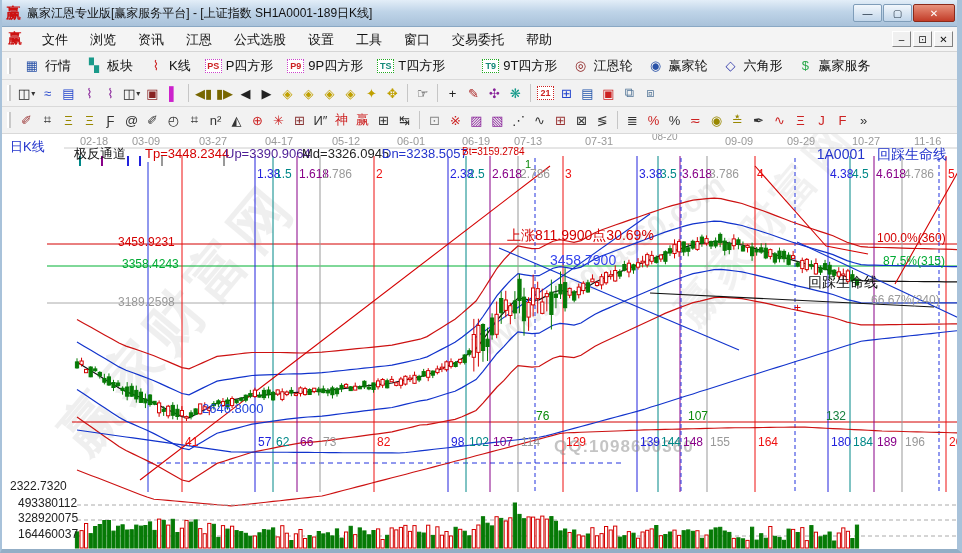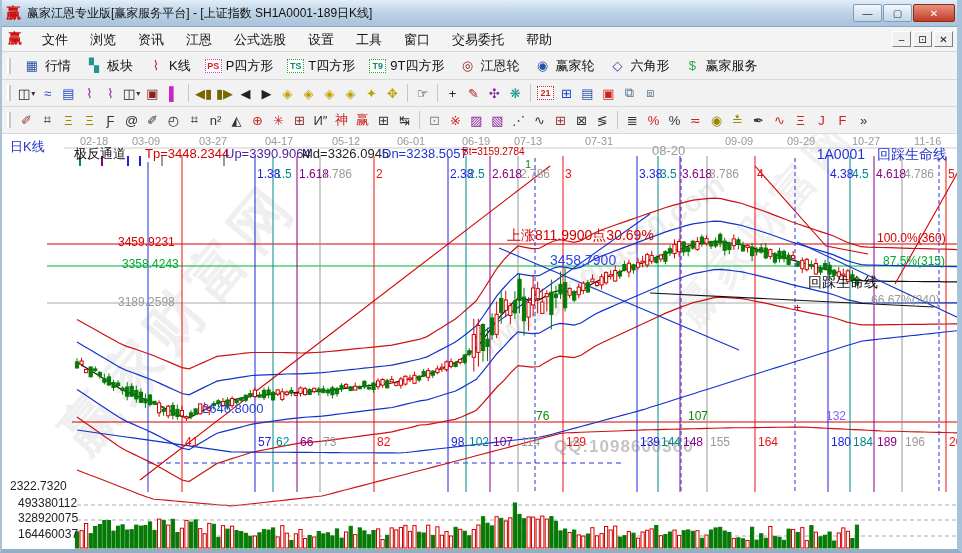--- a/index.html
+++ b/index.html
@@ -106,25 +106,29 @@
       </div>
       <div class="tb-item">
         <span class="ticon" style="color: rgb(204, 34, 34);">⌇</span>
         <span>K线</span>
       </div>
       <div class="tb-item">
         <span class="badge" style="color: rgb(204, 34, 34); border-color: rgb(204, 68, 204);">PS</span>
         <span>P四方形</span>
       </div>
       <div class="tb-item">
+        <span class="badge" style="color: rgb(204, 34, 34); border-color: rgb(204, 68, 204);">P9</span>
+        <span>9P四方形</span>
+      </div>
+      <div class="tb-item">
         <span class="badge" style="color: rgb(17, 136, 119); border-color: rgb(34, 170, 34);">TS</span>
         <span>T四方形</span>
       </div>
       <div class="tb-item">
-        <span class="badge" style="color: rgb(17, 136, 119); border-color: rgb(34, 170, 34);">T9</span>
+        <span class="badge" style="color: rgb(17, 136, 119); border-color: rgb(34, 170, 34); margin-left: 23px;">T9</span>
         <span>9T四方形</span>
       </div>
       <div class="tb-item">
         <span class="ticon" style="color: rgb(138, 26, 26);">◎</span>
         <span>江恩轮</span>
       </div>
       <div class="tb-item">
         <span class="ticon" style="color: rgb(42, 82, 168);">◉</span>
         <span>赢家轮</span>
       </div>
@@ -971,21 +975,21 @@
     <div class="lab wmark" id="wm-qq">QQ:1098600360</div>
   <div class="lab" style="left: 78px; top: 136px; color: rgb(153, 153, 153); font-size: 11px;">02-18</div>
       <div class="lab" style="left: 130px; top: 136px; color: rgb(153, 153, 153); font-size: 11px;">03-09</div>
       <div class="lab" style="left: 197px; top: 136px; color: rgb(153, 153, 153); font-size: 11px;">03-27</div>
       <div class="lab" style="left: 263px; top: 136px; color: rgb(153, 153, 153); font-size: 11px;">04-17</div>
       <div class="lab" style="left: 330px; top: 136px; color: rgb(153, 153, 153); font-size: 11px;">05-12</div>
       <div class="lab" style="left: 395px; top: 136px; color: rgb(153, 153, 153); font-size: 11px;">06-01</div>
       <div class="lab" style="left: 460px; top: 136px; color: rgb(153, 153, 153); font-size: 11px;">06-19</div>
       <div class="lab" style="left: 512px; top: 136px; color: rgb(153, 153, 153); font-size: 11px;">07-13</div>
       <div class="lab" style="left: 583px; top: 136px; color: rgb(153, 153, 153); font-size: 11px;">07-31</div>
-      <div class="lab" style="left: 650px; top: 144px; color: rgb(153, 153, 153); font-size: 13px;">08-20</div>
+      <div class="lab" style="left: 650px; top: 132px; color: rgb(153, 153, 153); font-size: 10px;">08-20</div>
       <div class="lab" style="left: 723px; top: 136px; color: rgb(153, 153, 153); font-size: 11px;">09-09</div>
       <div class="lab" style="left: 785px; top: 136px; color: rgb(153, 153, 153); font-size: 11px;">09-29</div>
       <div class="lab" style="left: 850px; top: 136px; color: rgb(153, 153, 153); font-size: 11px;">10-27</div>
       <div class="lab" style="left: 912px; top: 136px; color: rgb(153, 153, 153); font-size: 11px;">11-16</div>
       <div class="lab" style="left: 183px; top: 436px; color: rgb(238, 17, 17); font-size: 12px;">41</div>
       <div class="lab" style="left: 255px; top: 168px; color: rgb(34, 34, 221); font-size: 12px;">1.38</div>
       <div class="lab" style="left: 256px; top: 436px; color: rgb(34, 34, 221); font-size: 12px;">57</div>
       <div class="lab" style="left: 273px; top: 168px; color: rgb(0, 136, 136); font-size: 12px;">1.5</div>
       <div class="lab" style="left: 274px; top: 436px; color: rgb(0, 136, 136); font-size: 12px;">62</div>
       <div class="lab" style="left: 297px; top: 168px; color: rgb(136, 0, 136); font-size: 12px;">1.618</div>
@@ -1019,15 +1023,15 @@
       <div class="lab" style="left: 850px; top: 168px; color: rgb(0, 136, 136); font-size: 12px;">4.5</div>
       <div class="lab" style="left: 851px; top: 436px; color: rgb(0, 136, 136); font-size: 12px;">184</div>
       <div class="lab" style="left: 874px; top: 168px; color: rgb(136, 0, 136); font-size: 12px;">4.618</div>
       <div class="lab" style="left: 875px; top: 436px; color: rgb(136, 0, 136); font-size: 12px;">189</div>
       <div class="lab" style="left: 902px; top: 168px; color: rgb(153, 153, 153); font-size: 12px;">4.786</div>
       <div class="lab" style="left: 903px; top: 436px; color: rgb(153, 153, 153); font-size: 12px;">196</div>
       <div class="lab" style="left: 946px; top: 168px; color: rgb(238, 17, 17); font-size: 12px;">5</div>
       <div class="lab" style="left: 947px; top: 436px; color: rgb(238, 17, 17); font-size: 12px;">205</div>
       <div class="lab" style="left: 534px; top: 410px; color: rgb(10, 138, 10); font-size: 12px;">76</div>
       <div class="lab" style="left: 686px; top: 410px; color: rgb(10, 138, 10); font-size: 12px;">107</div>
-      <div class="lab" style="left: 824px; top: 410px; color: #8b5cf6; font-size: 12px;">132</div>
+      <div class="lab" style="left: 824px; top: 410px; color: #15803d; font-size: 12px;">132</div>
     </div>
 </div>
 
 </body></html>

